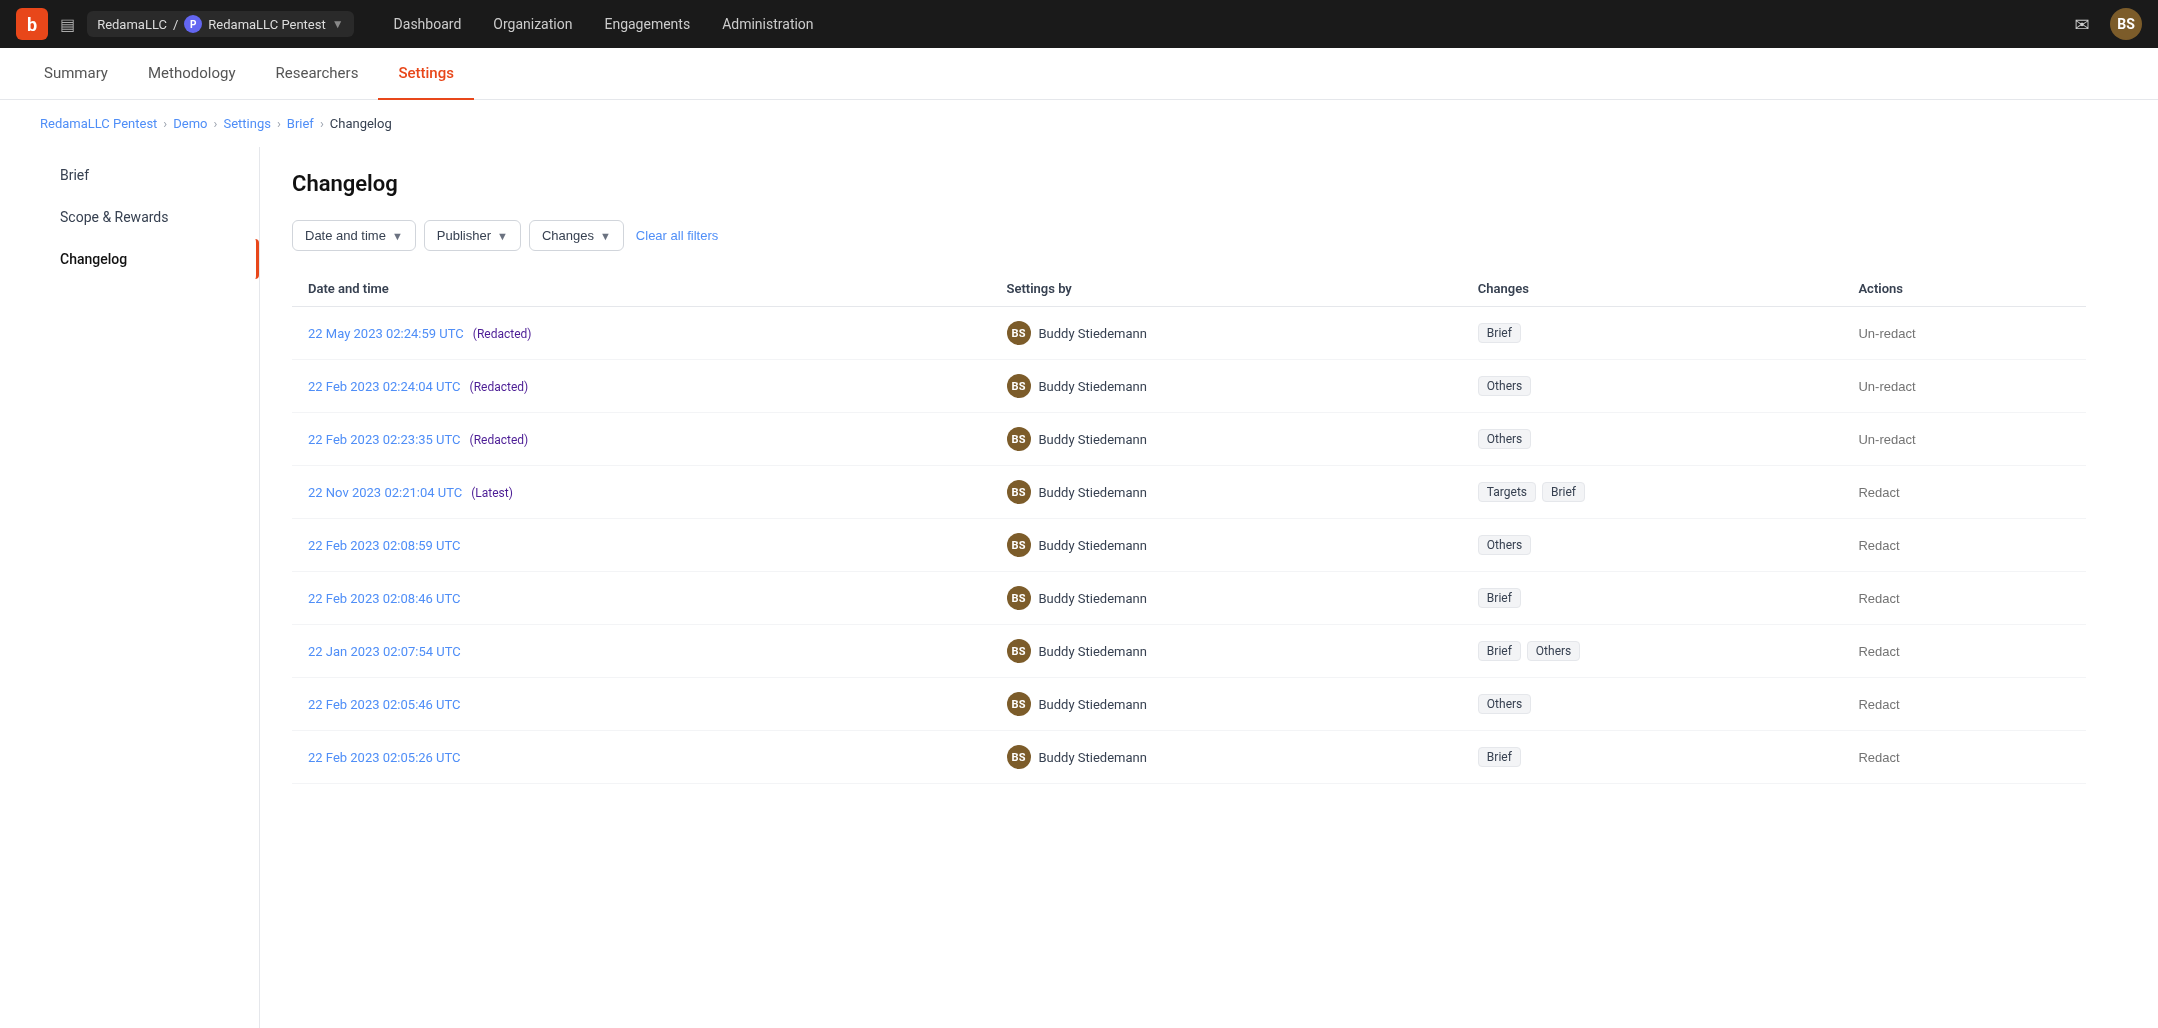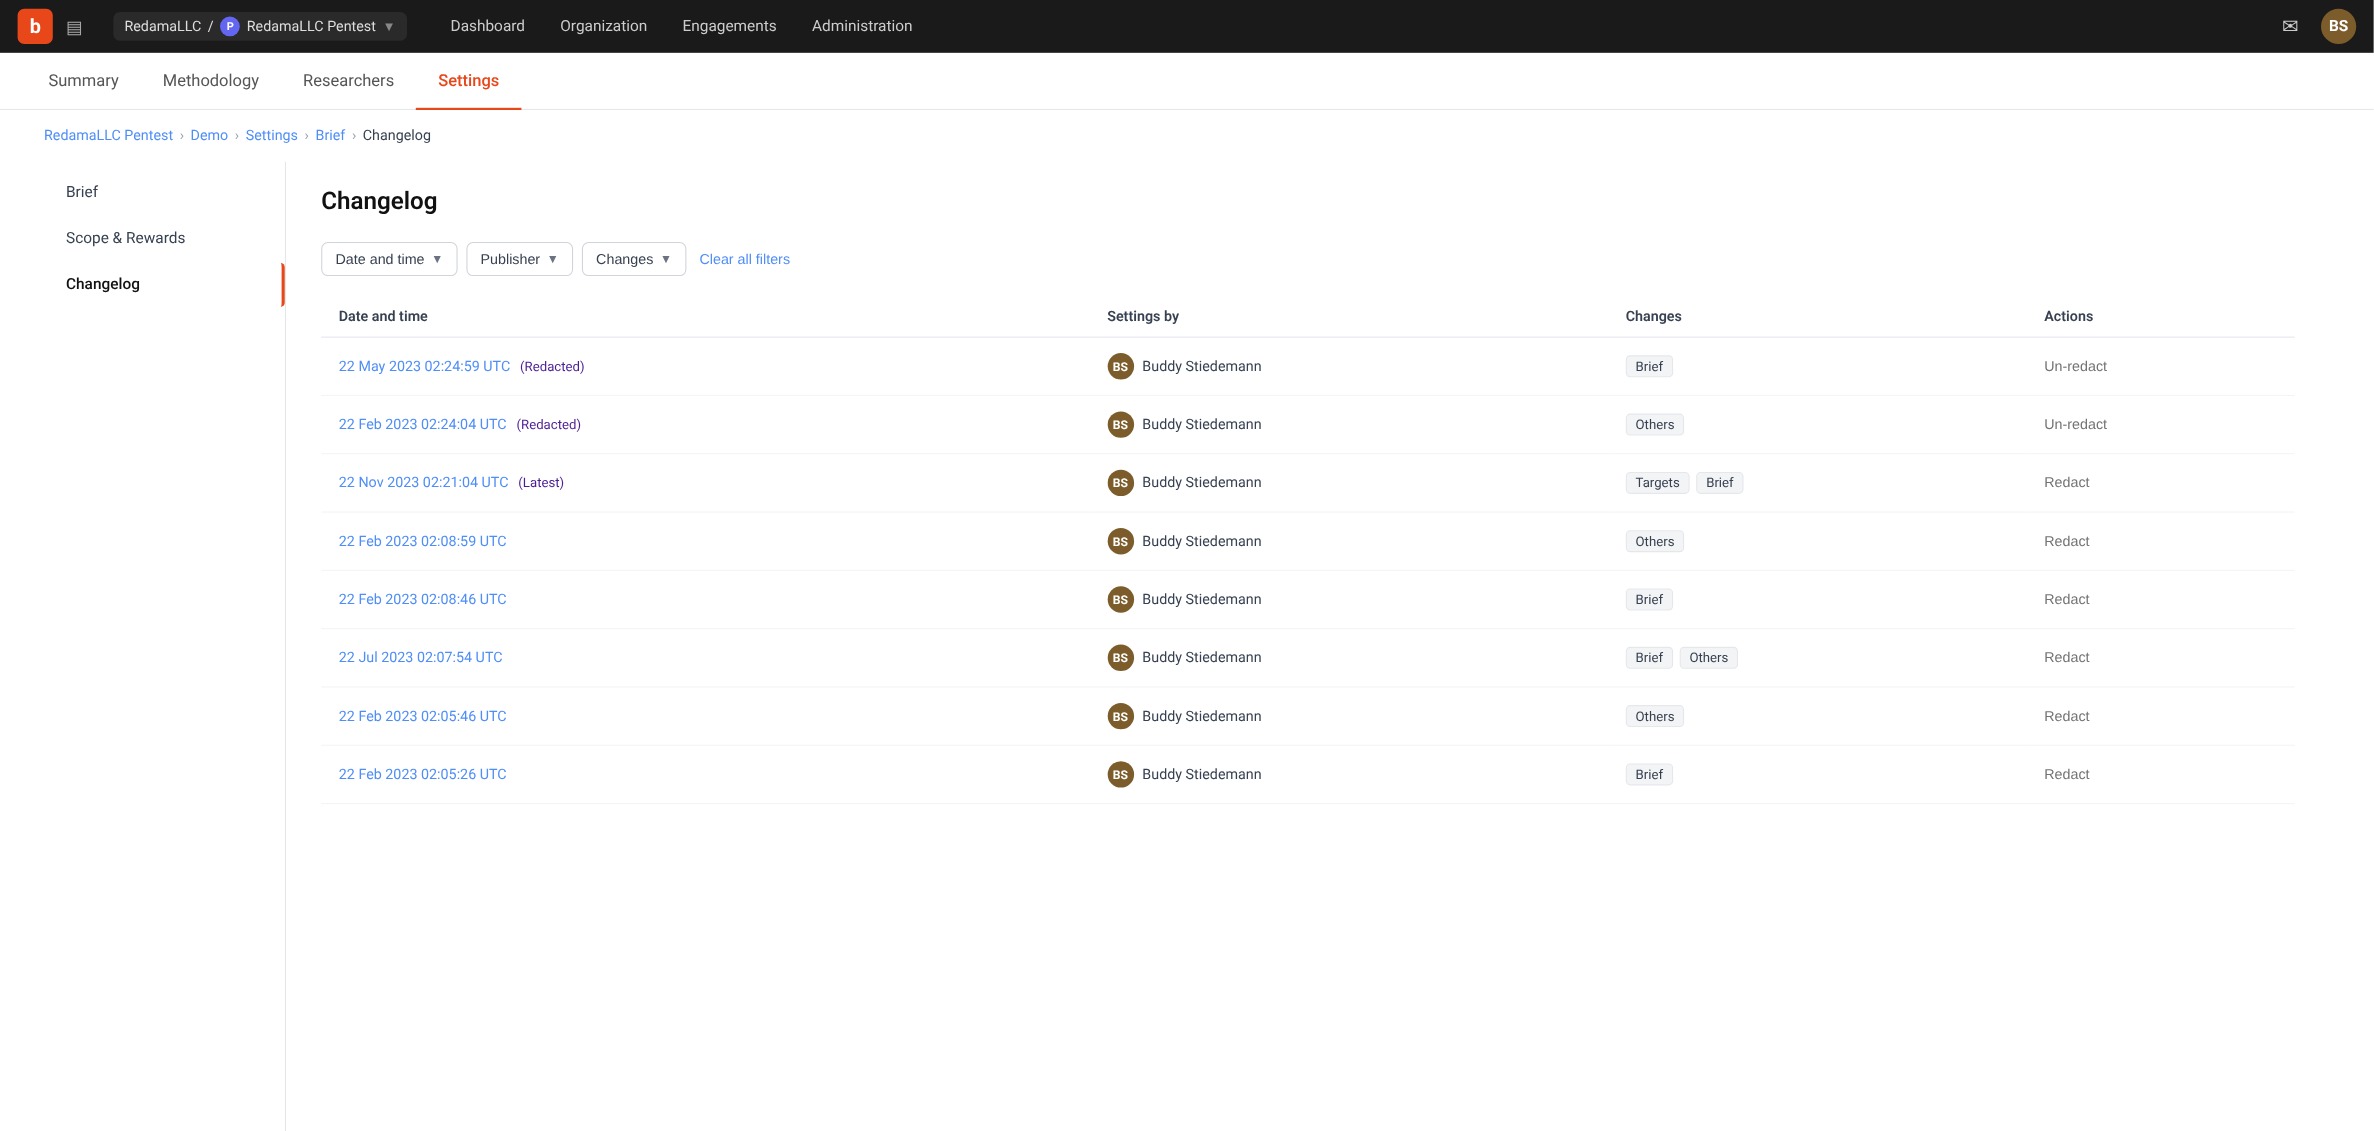--- a/index.html
+++ b/index.html
@@ -26,21 +26,20 @@
       color: #aaa; font-size: 16px;
     }
     .top-nav-breadcrumb {
       display: flex; align-items: center; gap: 6px;
       background: #2a2a2a;
       border-radius: 6px;
       padding: 4px 10px;
       font-size: 13px;
       color: #ddd;
       cursor: pointer;
-      margin-left: 16px;
     }
     .top-nav-breadcrumb .pentest-icon {
       width: 18px; height: 18px;
       background: #6366f1;
       border-radius: 50%;
       display: inline-flex; align-items: center; justify-content: center;
       font-size: 10px; color: #fff; font-weight: bold;
     }
     .top-nav-breadcrumb .chevron { color: #888; font-size: 12px; }
     .top-nav-main-links {
@@ -333,20 +332,35 @@
               </div>
             </td>
             <td>
               <div class="changes-cell">
                 <span class="change-badge">Others</span>
               </div>
             </td>
             <td><button class="action-btn">Un-redact</button></td>
           </tr>
           <tr>
+            <td><a class="date-link" href="#">22 Feb 2023 02:23:35 UTC</a><span class="meta-tag"> (Redacted)</span></td>
+            <td>
+              <div class="publisher-cell">
+                <div class="publisher-avatar">BS</div>
+                <span>Buddy Stiedemann</span>
+              </div>
+            </td>
+            <td>
+              <div class="changes-cell">
+                <span class="change-badge">Others</span>
+              </div>
+            </td>
+            <td><button class="action-btn">Un-redact</button></td>
+          </tr>
+          <tr>
             <td><a class="date-link" href="#">22 Nov 2023 02:21:04 UTC</a><span class="meta-tag"> (Latest)</span></td>
             <td>
               <div class="publisher-cell">
                 <div class="publisher-avatar">BS</div>
                 <span>Buddy Stiedemann</span>
               </div>
             </td>
             <td>
               <div class="changes-cell">
                 <span class="change-badge">Targets</span>
@@ -379,21 +393,21 @@
               </div>
             </td>
             <td>
               <div class="changes-cell">
                 <span class="change-badge">Brief</span>
               </div>
             </td>
             <td><button class="action-btn">Redact</button></td>
           </tr>
           <tr>
-            <td><a class="date-link" href="#">22 Jul 2023 02:07:54 UTC</a></td>
+            <td><a class="date-link" href="#">22 Jan 2023 02:07:54 UTC</a></td>
             <td>
               <div class="publisher-cell">
                 <div class="publisher-avatar">BS</div>
                 <span>Buddy Stiedemann</span>
               </div>
             </td>
             <td>
               <div class="changes-cell">
                 <span class="change-badge">Brief</span>
                 <span class="change-badge">Others</span>

